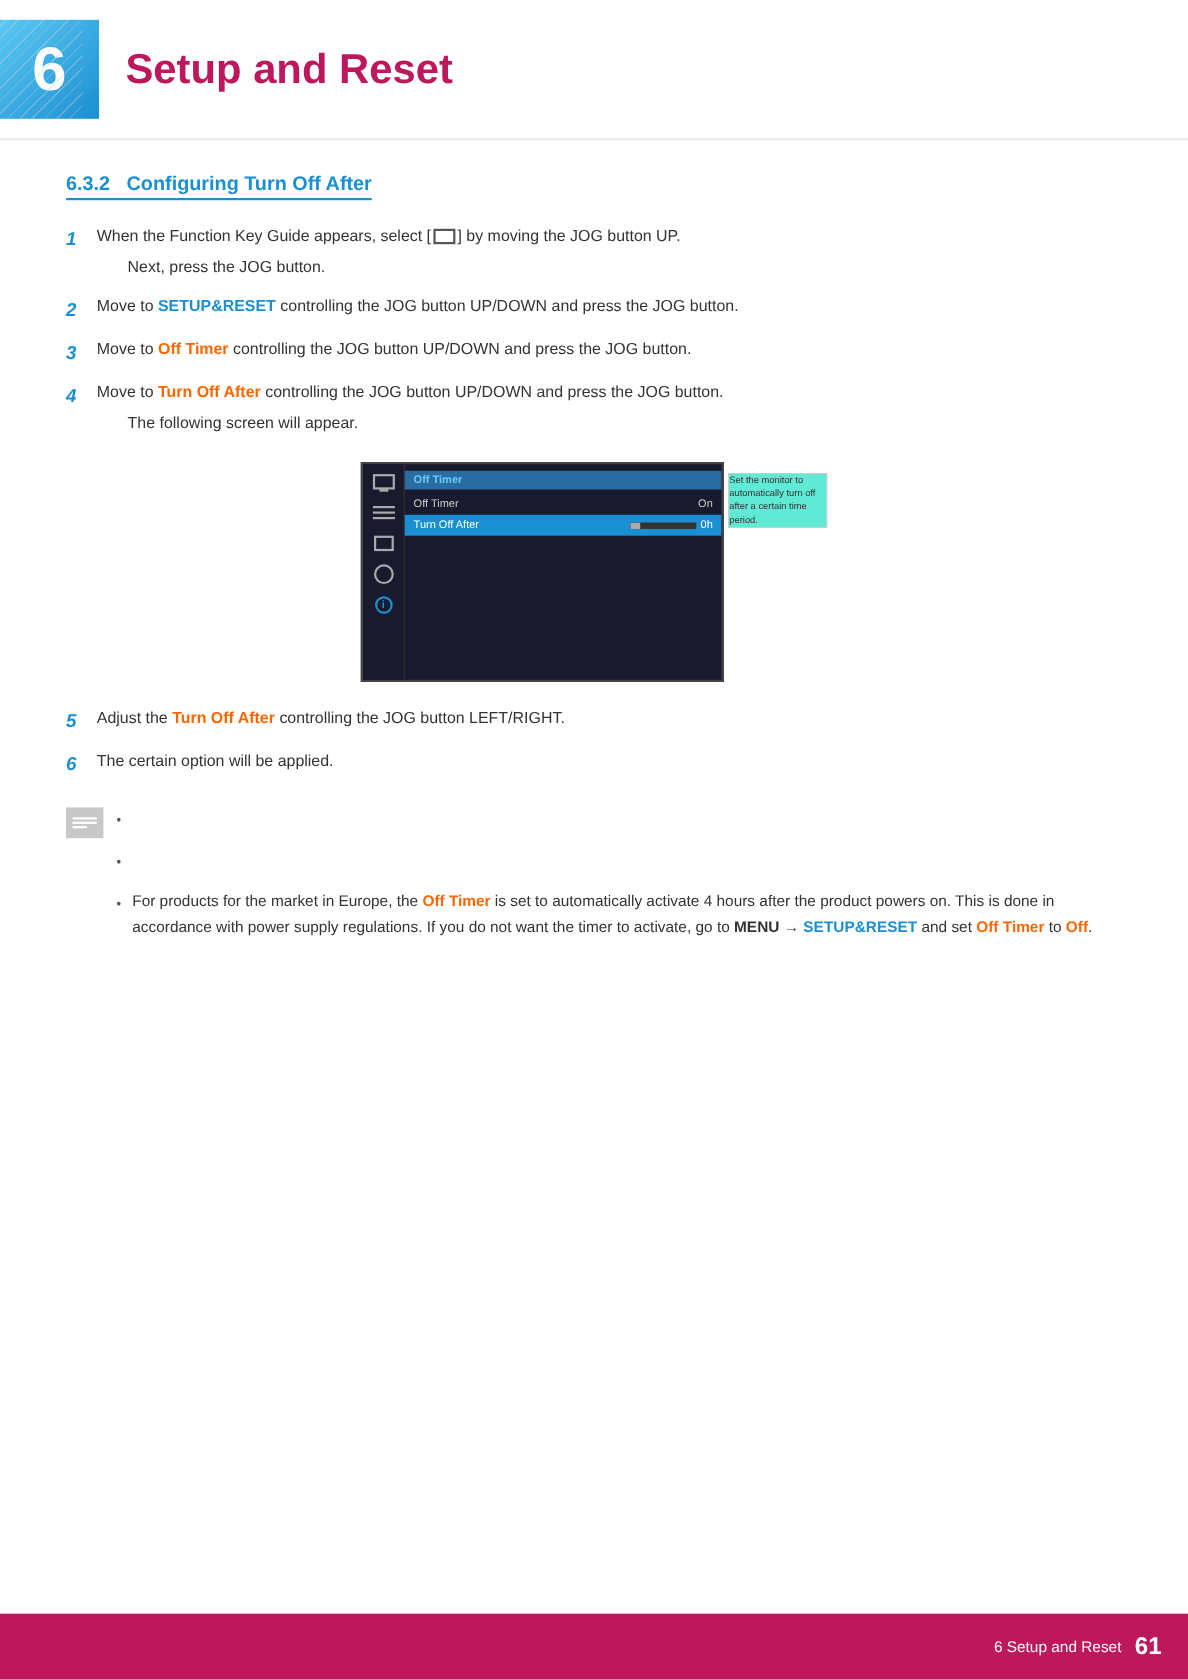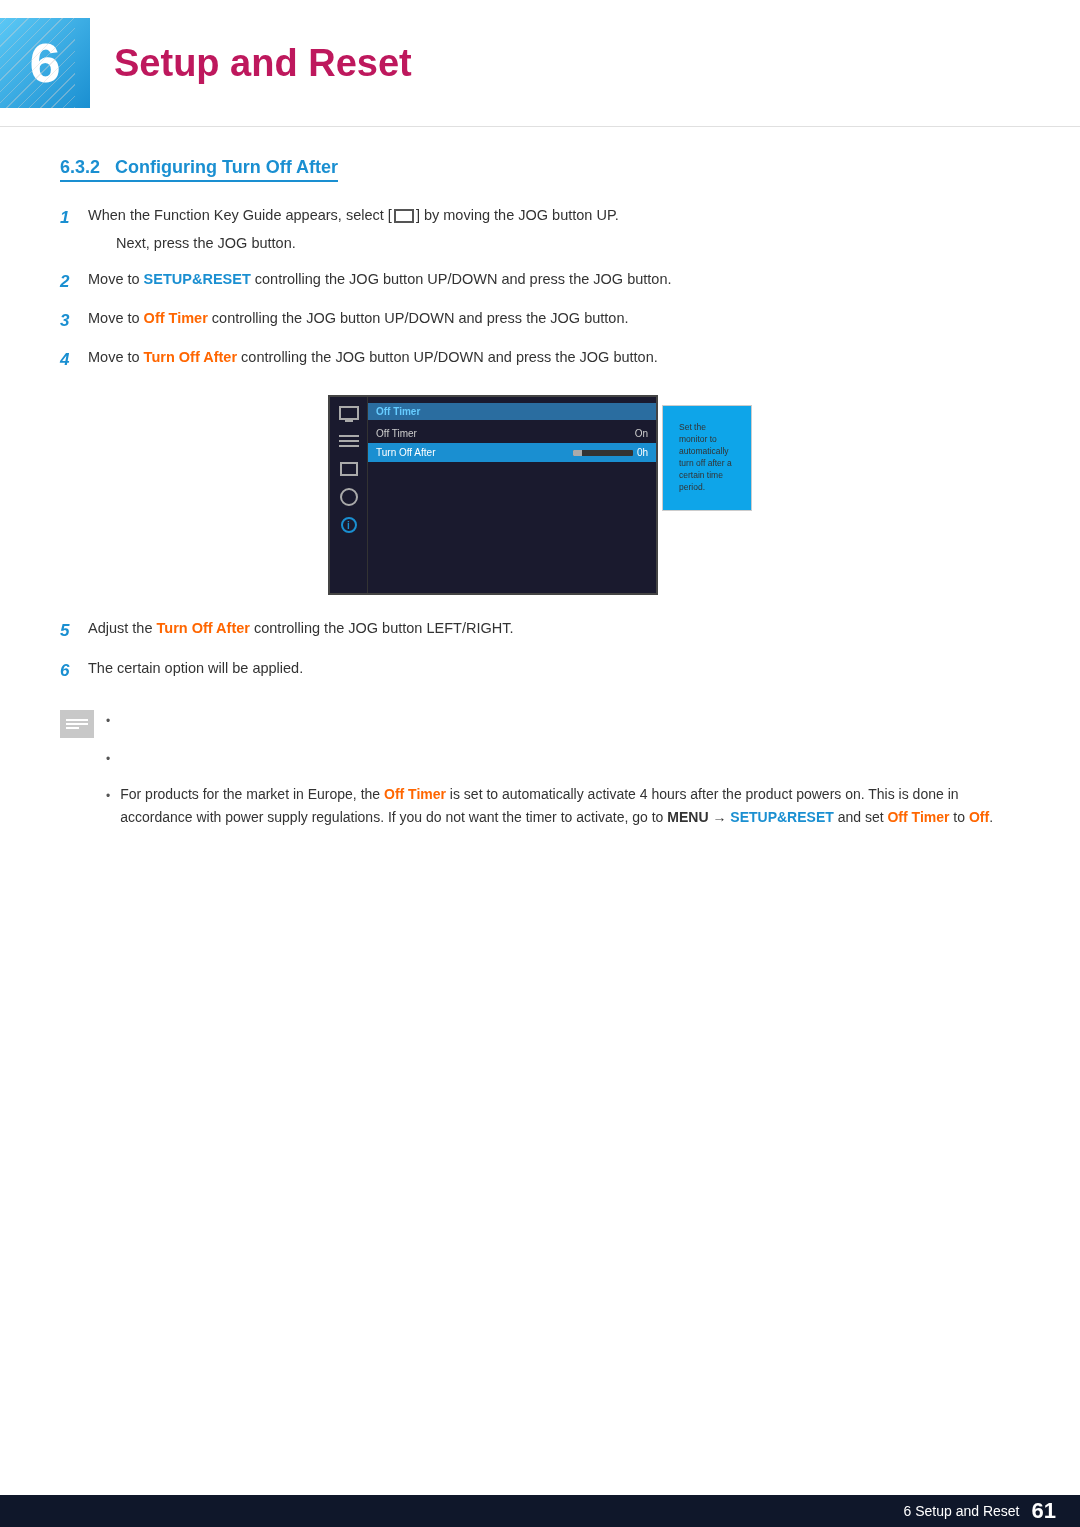--- a/index.html
+++ b/index.html
@@ -197,23 +197,23 @@
       overflow: hidden;
     }
     .progress-fill {
       width: 15%;
       height: 100%;
       background: #aaa;
     }
 
     .tooltip-box {
       width: 90px;
-      background: #0ea5e9;
+      background: #5eead4;
       border: 1px solid #ccc;
-      padding: 16px;
+      padding: 0;
       font-size: 8.5px;
       color: #333;
       line-height: 1.4;
       margin-left: 4px;
       align-self: flex-start;
       margin-top: 10px;
     }
 
     
     .notes-section {
@@ -275,22 +275,22 @@
     .note-text .orange { color: #ff6600; font-weight: bold; }
     .note-text .blue { color: #1a8fd1; font-weight: bold; }
     .note-text .bold { font-weight: bold; }
 
     
     .page-footer {
       position: absolute;
       bottom: 0;
       left: 0;
       right: 0;
-      height: 32px;
-      background: #0f172a;
+      height: 60px;
+      background: #be185d;
       display: flex;
       align-items: center;
       justify-content: flex-end;
       padding: 0 24px;
     }
 
     .footer-text {
       color: white;
       font-size: 14px;
     }
@@ -354,20 +354,21 @@
       <span class="step-num">3</span>
       <div class="step-text">
         Move to <span class="orange-bold">Off Timer</span> controlling the JOG button UP/DOWN and press the JOG button.
       </div>
     </li>
 
     <li>
       <span class="step-num">4</span>
       <div class="step-text">
         Move to <span class="orange-bold">Turn Off After</span> controlling the JOG button UP/DOWN and press the JOG button.
+        <div class="sub-step">The following screen will appear.</div>
       </div>
     </li>
 
   </ol>
 
   <div class="screen-mockup-container">
     <div class="screen-mockup">
       <div class="monitor-screen">
 
         <div class="monitor-sidebar">

